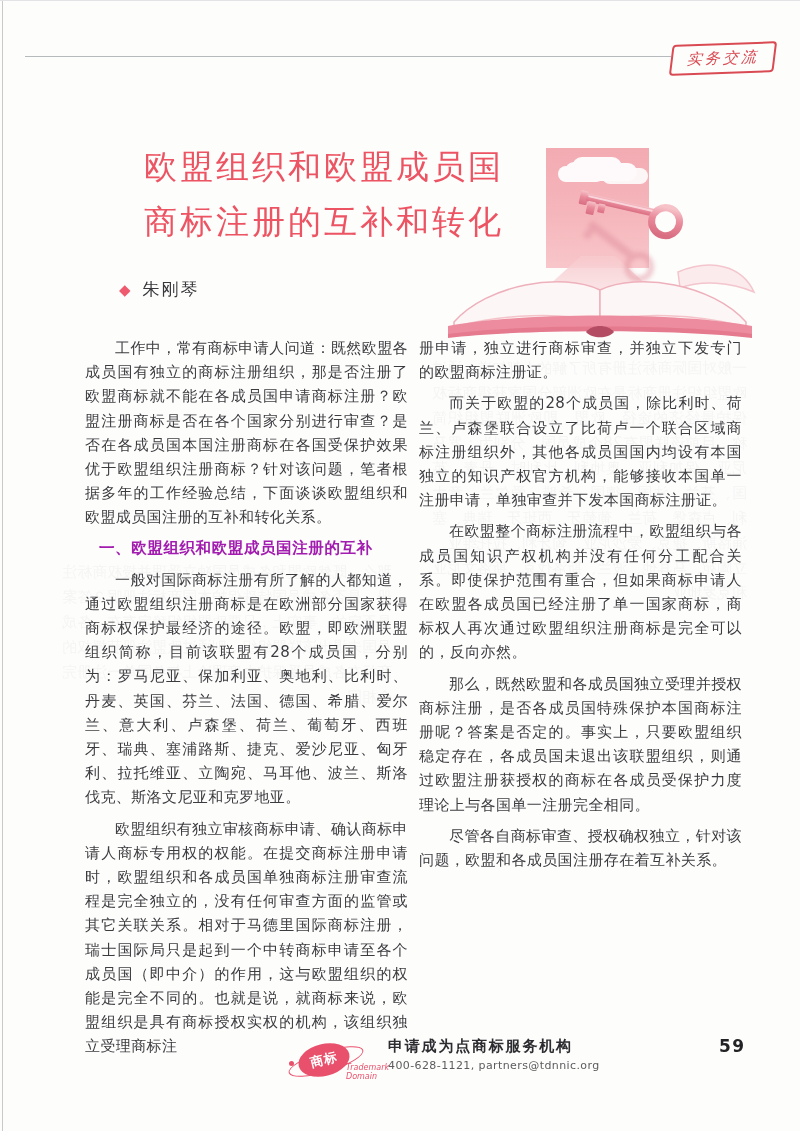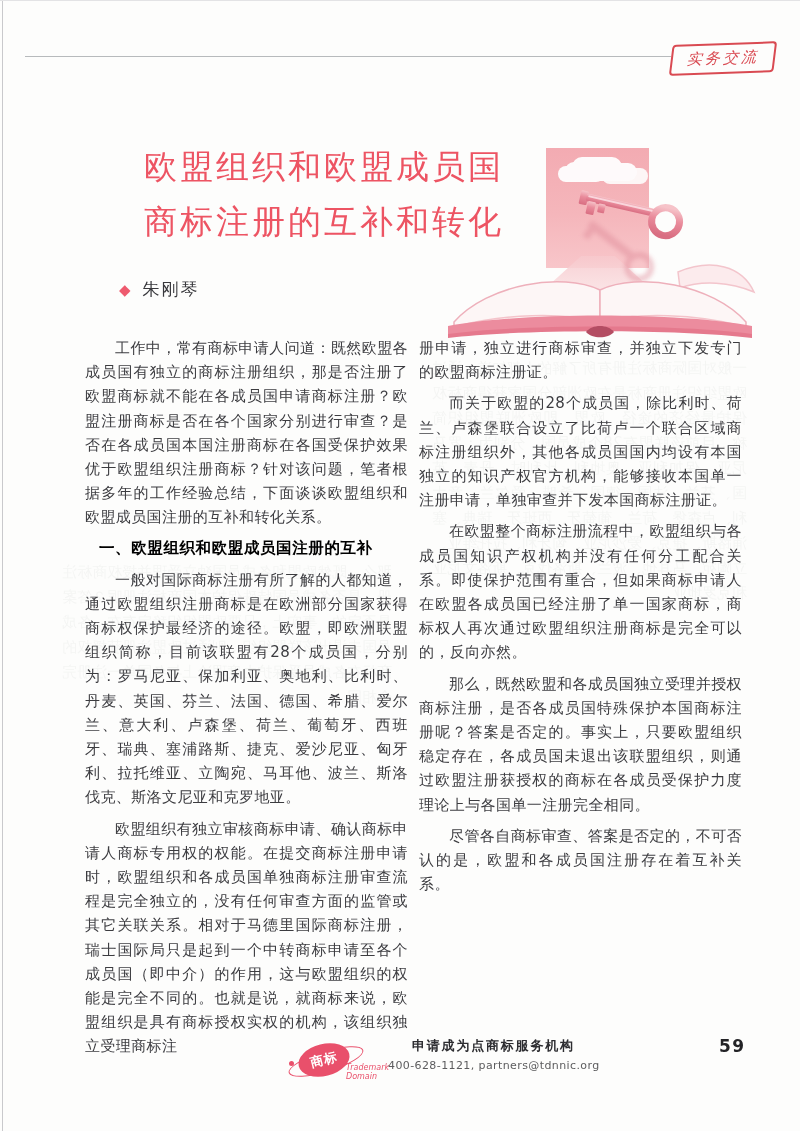--- a/index.html
+++ b/index.html
@@ -58,21 +58,21 @@
   .hero svg{position:absolute;left:0;top:0;overflow:visible;}
 
   
   .col{position:absolute;top:336px;width:323px;text-align:justify;
     font-size:15px;line-height:24.2px;letter-spacing:0.4px;color:#3c3c40;}
   .col-left{left:85px;}
   .col-right{left:419px;}
   .col p{margin:0 0 7px 0;}
   .col p.indent{text-indent:2em;}
   .sec-heading{
-    font-size:15.5px;font-weight:bold;color:#000000;
+    font-size:15.5px;font-weight:bold;color:#a21caf;
     margin:7px 0 9px 14px;letter-spacing:0.6px;line-height:22px;
   }
 
   
   .ghost{position:absolute;transform:scaleX(-1);opacity:0.045;color:#45564c;
     font-size:15px;line-height:25px;text-align:justify;filter:blur(0.6px);pointer-events:none;}
   .ghost1{left:62px;top:560px;width:330px;}
   .ghost2{left:432px;top:356px;width:315px;}
 
   
@@ -85,22 +85,22 @@
   .logo .globe span{color:#fff;font-size:13px;font-weight:bold;letter-spacing:1px;}
   .logo .orbit{
     position:absolute;left:-1px;top:11px;width:76px;height:19px;border-radius:50%;
     border:1.5px solid #e9506b;transform:rotate(-17deg);
   }
   .logo .dot{position:absolute;left:1px;top:21px;width:5px;height:5px;border-radius:50%;background:#e9506b;}
   .logo .tm{
     position:absolute;left:58px;top:23px;font-size:8px;font-style:italic;color:#e9506b;
     line-height:9px;white-space:nowrap;
   }
-  .svc{position:absolute;left:388px;top:1037px;font-size:13px;font-weight:bold;
-    color:#2d2d31;letter-spacing:1.8px;white-space:nowrap;margin-left:24px;}
+  .svc{position:absolute;left:388px;top:1037px;font-size:15px;font-weight:bold;
+    color:#2d2d31;letter-spacing:1.8px;white-space:nowrap;}
   .contact{position:absolute;left:388px;top:1059px;font-size:11px;color:#5c5c5e;letter-spacing:0.4px;}
   .pageno{position:absolute;left:719px;top:1036px;font-size:17px;font-weight:600;
     color:#232326;letter-spacing:1.5px;}
 </style>
 </head>
 <body>
 
 <div class="page">
   <div class="scan-edge-left"></div>
   <div class="scan-edge-top"></div>
@@ -175,21 +175,21 @@
     <h2 class="sec-heading">一、欧盟组织和欧盟成员国注册的互补</h2>
     <p class="indent">一般对国际商标注册有所了解的人都知道，通过欧盟组织注册商标是在欧洲部分国家获得商标权保护最经济的途径。欧盟，即欧洲联盟组织简称，目前该联盟有28个成员国，分别为：罗马尼亚、保加利亚、奥地利、比利时、丹麦、英国、芬兰、法国、德国、希腊、爱尔兰、意大利、卢森堡、荷兰、葡萄牙、西班牙、瑞典、塞浦路斯、捷克、爱沙尼亚、匈牙利、拉托维亚、立陶宛、马耳他、波兰、斯洛伐克、斯洛文尼亚和克罗地亚。</p>
     <p class="indent">欧盟组织有独立审核商标申请、确认商标申请人商标专用权的权能。在提交商标注册申请时，欧盟组织和各成员国单独商标注册审查流程是完全独立的，没有任何审查方面的监管或其它关联关系。相对于马德里国际商标注册，瑞士国际局只是起到一个中转商标申请至各个成员国（即中介）的作用，这与欧盟组织的权能是完全不同的。也就是说，就商标来说，欧盟组织是具有商标授权实权的机构，该组织独立受理商标注</p>
   </div>
 
   <div class="col col-right">
     <p>册申请，独立进行商标审查，并独立下发专门的欧盟商标注册证。</p>
     <p class="indent">而关于欧盟的28个成员国，除比利时、荷兰、卢森堡联合设立了比荷卢一个联合区域商标注册组织外，其他各成员国国内均设有本国独立的知识产权官方机构，能够接收本国单一注册申请，单独审查并下发本国商标注册证。</p>
     <p class="indent">在欧盟整个商标注册流程中，欧盟组织与各成员国知识产权机构并没有任何分工配合关系。即使保护范围有重合，但如果商标申请人在欧盟各成员国已经注册了单一国家商标，商标权人再次通过欧盟组织注册商标是完全可以的，反向亦然。</p>
     <p class="indent">那么，既然欧盟和各成员国独立受理并授权商标注册，是否各成员国特殊保护本国商标注册呢？答案是否定的。事实上，只要欧盟组织稳定存在，各成员国未退出该联盟组织，则通过欧盟注册获授权的商标在各成员受保护力度理论上与各国单一注册完全相同。</p>
-    <p class="indent">尽管各自商标审查、答案是否定的，不可否认的是，欧盟和各成员国注册存在着互补关系。</p>
+    <p class="indent">尽管各自商标审查、授权确权独立，针对该问题，欧盟和各成员国注册存在着互补关系。</p>
   </div>
 
   <div class="logo">
     <div class="dot"></div>
     <div class="orbit"></div>
     <div class="globe">
       <span>商标</span>
     </div>
     <div class="tm">
       <div>Trademark</div>

